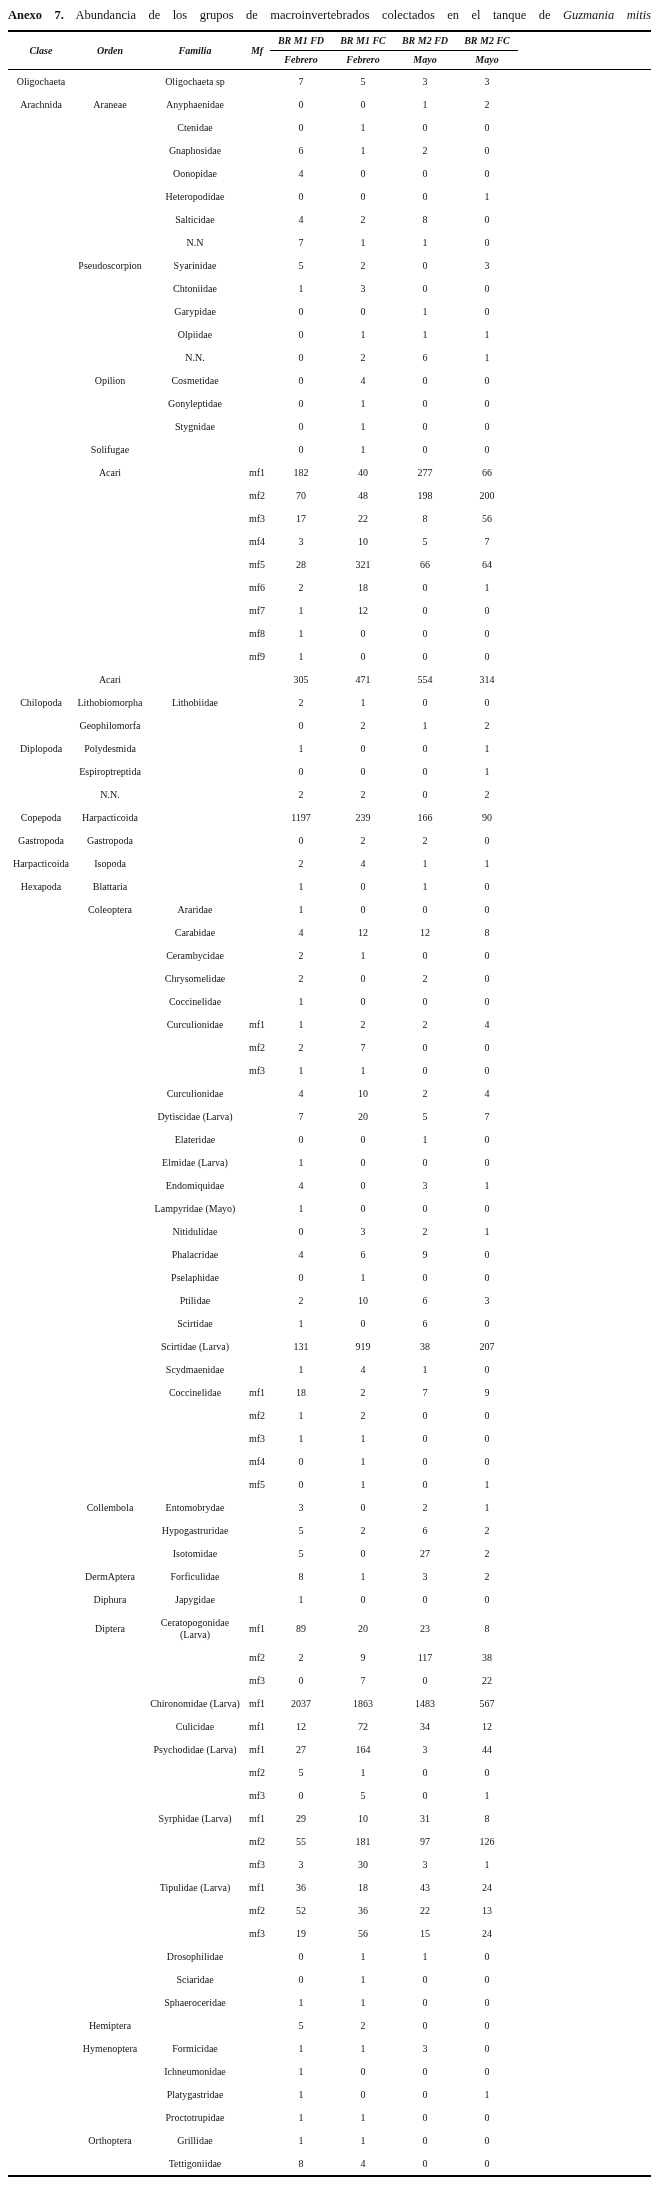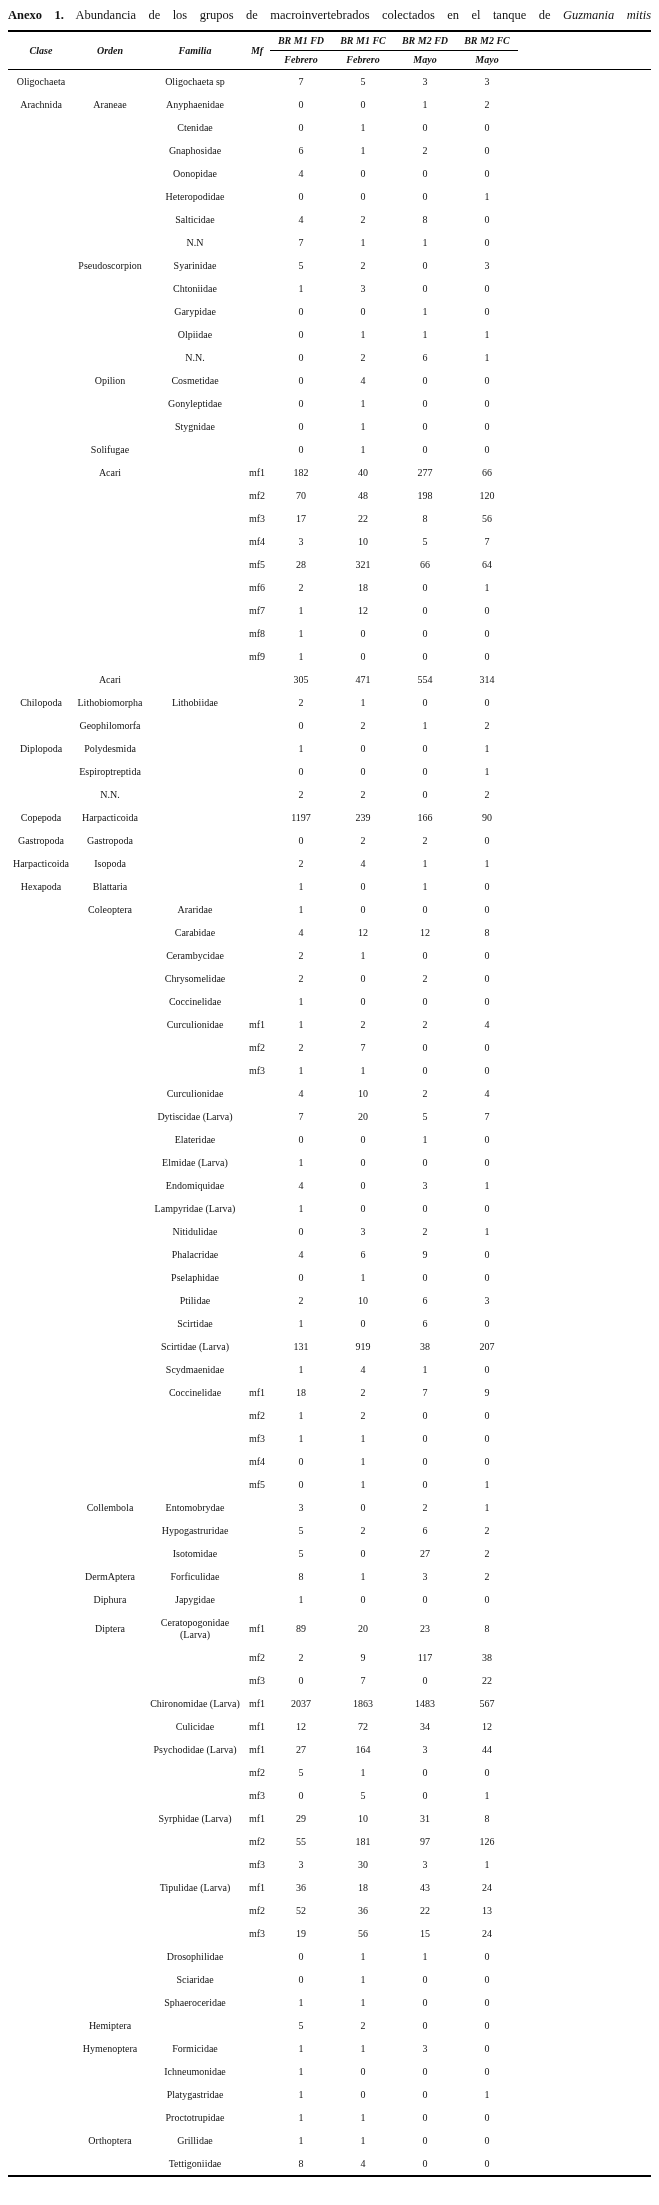--- a/index.html
+++ b/index.html
@@ -49,21 +49,21 @@
   col.w-mf      { width: 26px; }
   col.w-val     { width: 62px; }
   col.w-filler  { width: 133px; }
 </style>
 </head>
 <body>
 
 <div class="page">
 
   <p class="caption">
-    <span class="line just"><span class="bold">Anexo 1.</span> <span>Abundancia de los grupos de macroinvertebrados colectados en el tanque de</span> <span class="italic">Guzmania mitis</span></span>
+    <span class="line just"><span class="bold">Anexo 7.</span> <span>Abundancia de los grupos de macroinvertebrados colectados en el tanque de</span> <span class="italic">Guzmania mitis</span></span>
   </p>
 
   <table class="abund">
     <colgroup>
       <col class="w-clase">
         <col class="w-orden">
         <col class="w-familia">
         <col class="w-mf">
       <col class="w-val">
         <col class="w-val">
@@ -290,21 +290,21 @@
           <td class="c-filler"></td>
         </tr>
         <tr>
           <td class="c-clase"></td>
           <td class="c-orden"></td>
           <td class="c-familia"></td>
           <td class="c-mf">mf2</td>
           <td class="c-v1">70</td>
           <td class="c-v2">48</td>
           <td class="c-v3">198</td>
-          <td class="c-v4">120</td>
+          <td class="c-v4">200</td>
           <td class="c-filler"></td>
         </tr>
         <tr>
           <td class="c-clase"></td>
           <td class="c-orden"></td>
           <td class="c-familia"></td>
           <td class="c-mf">mf3</td>
           <td class="c-v1">17</td>
           <td class="c-v2">22</td>
           <td class="c-v3">8</td>
@@ -626,21 +626,21 @@
           <td class="c-mf"></td>
           <td class="c-v1">4</td>
           <td class="c-v2">0</td>
           <td class="c-v3">3</td>
           <td class="c-v4">1</td>
           <td class="c-filler"></td>
         </tr>
         <tr>
           <td class="c-clase"></td>
           <td class="c-orden"></td>
-          <td class="c-familia">Lampyridae (Larva)</td>
+          <td class="c-familia">Lampyridae (Mayo)</td>
           <td class="c-mf"></td>
           <td class="c-v1">1</td>
           <td class="c-v2">0</td>
           <td class="c-v3">0</td>
           <td class="c-v4">0</td>
           <td class="c-filler"></td>
         </tr>
         <tr>
           <td class="c-clase"></td>
           <td class="c-orden"></td>

